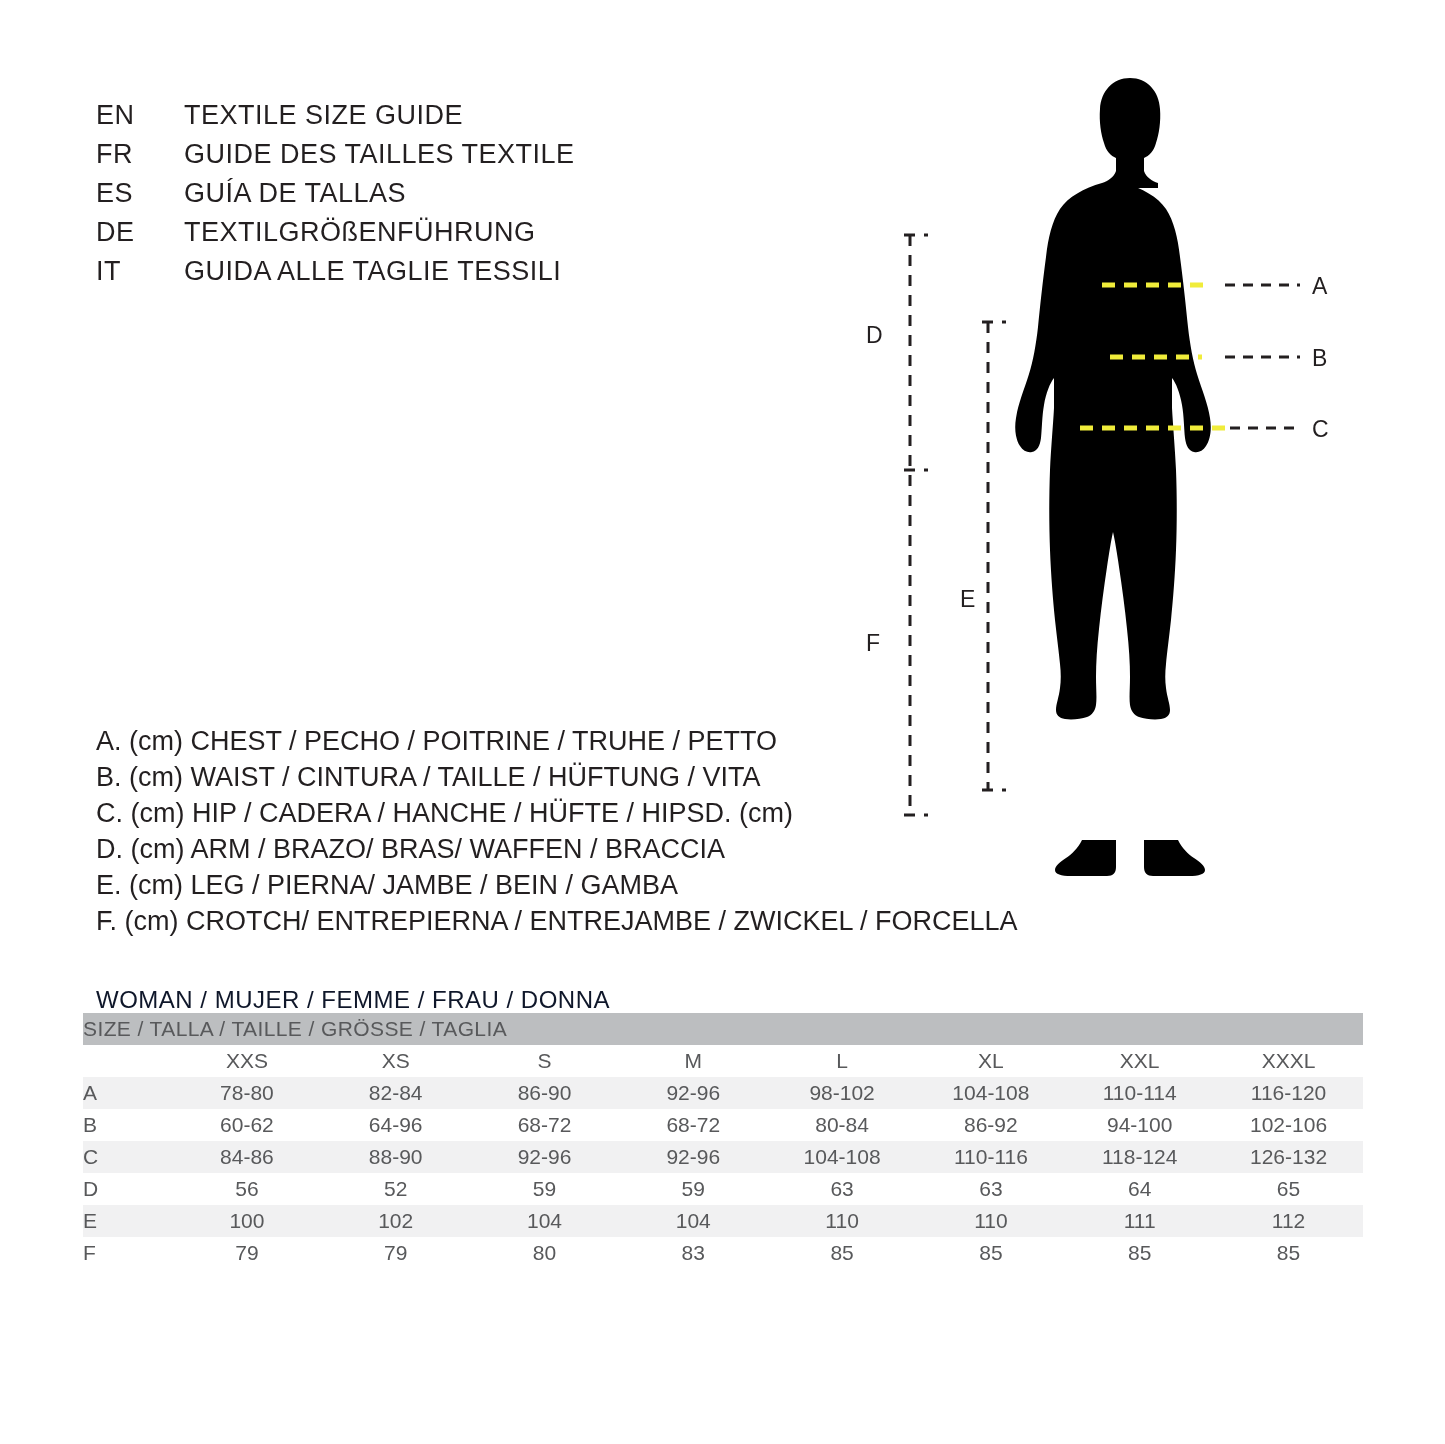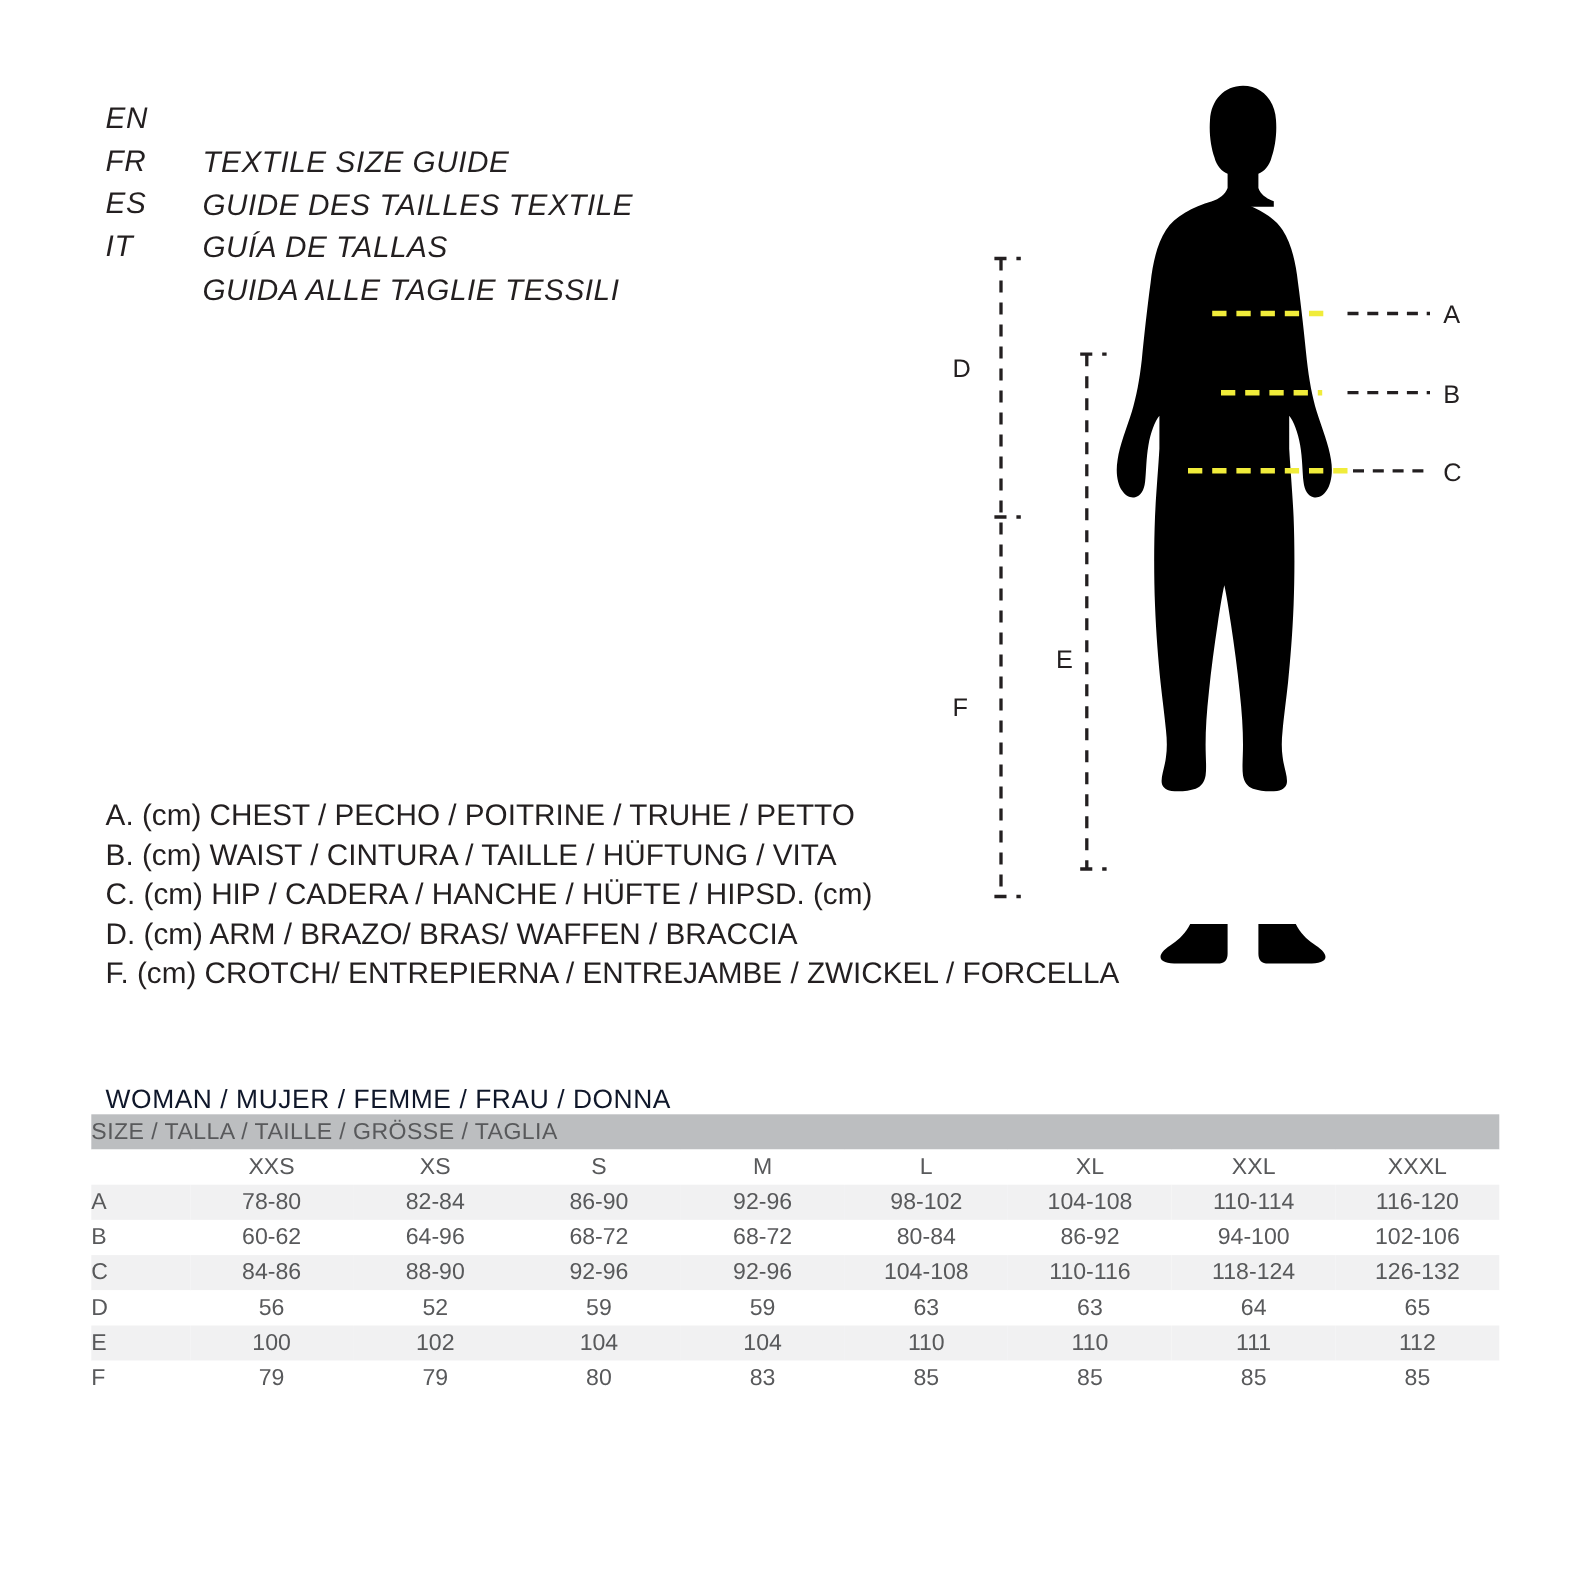--- a/index.html
+++ b/index.html
@@ -18,23 +18,22 @@
 
   
   #title-block {
     position: absolute;
     left: 96px;
     top: 92px;
     width: 620px;
   }
   .title-row {
     display: flex;
-    align-items: flex-start;
+    align-items: flex-end;
     height: 39px;
-    font-style: italic;
   }
   .title-code {
     width: 88px;
     font-size: 27px;
     letter-spacing: 0.5px;
     color: #231f20;
   }
   .title-text {
     font-size: 27px;
     letter-spacing: 0.5px;
@@ -138,20 +137,24 @@
     <div class="title-code">EN</div>
     <div class="title-text">TEXTILE SIZE GUIDE</div>
   </div>
   <div class="title-row">
     <div class="title-code">FR</div>
     <div class="title-text">GUIDE DES TAILLES TEXTILE</div>
   </div>
   <div class="title-row">
     <div class="title-code">ES</div>
     <div class="title-text">GUÍA DE TALLAS</div>
+  </div>
+  <div class="title-row">
+    <div class="title-code">DE</div>
+    <div class="title-text">TEXTILGRÖßENFÜHRUNG</div>
   </div>
   <div class="title-row">
     <div class="title-code">IT</div>
     <div class="title-text">GUIDA ALLE TAGLIE TESSILI</div>
   </div>
 </div>
 
 <div id="figure-area">
   <svg width="560" height="850" viewBox="0 0 560 850">
 
@@ -254,20 +257,21 @@
   <div class="dim-letter" style="left:36px; top:272px;">D</div>
   <div class="dim-letter" style="left:130px; top:536px;">E</div>
   <div class="dim-letter" style="left:36px; top:580px;">F</div>
 </div>
 
 <div id="legend-block">
   <div class="legend-row">A. (cm) CHEST / PECHO / POITRINE / TRUHE / PETTO</div>
   <div class="legend-row">B. (cm) WAIST / CINTURA / TAILLE / HÜFTUNG / VITA</div>
   <div class="legend-row">C. (cm) HIP / CADERA / HANCHE / HÜFTE / HIPSD. (cm)</div>
   <div class="legend-row">D. (cm) ARM / BRAZO/ BRAS/ WAFFEN / BRACCIA</div>
+  <div class="legend-row">E. (cm) LEG / PIERNA/ JAMBE / BEIN / GAMBA</div>
   <div class="legend-row">F. (cm) CROTCH/ ENTREPIERNA / ENTREJAMBE / ZWICKEL / FORCELLA</div>
 </div>
 
 <div id="gender-label">WOMAN / MUJER / FEMME / FRAU / DONNA</div>
 
 <table id="size-table">
   <tbody>
       <tr class="row-header">
     <td class="hdr-label" colspan="9">SIZE / TALLA / TAILLE / GRÖSSE / TAGLIA</td>
   </tr>

